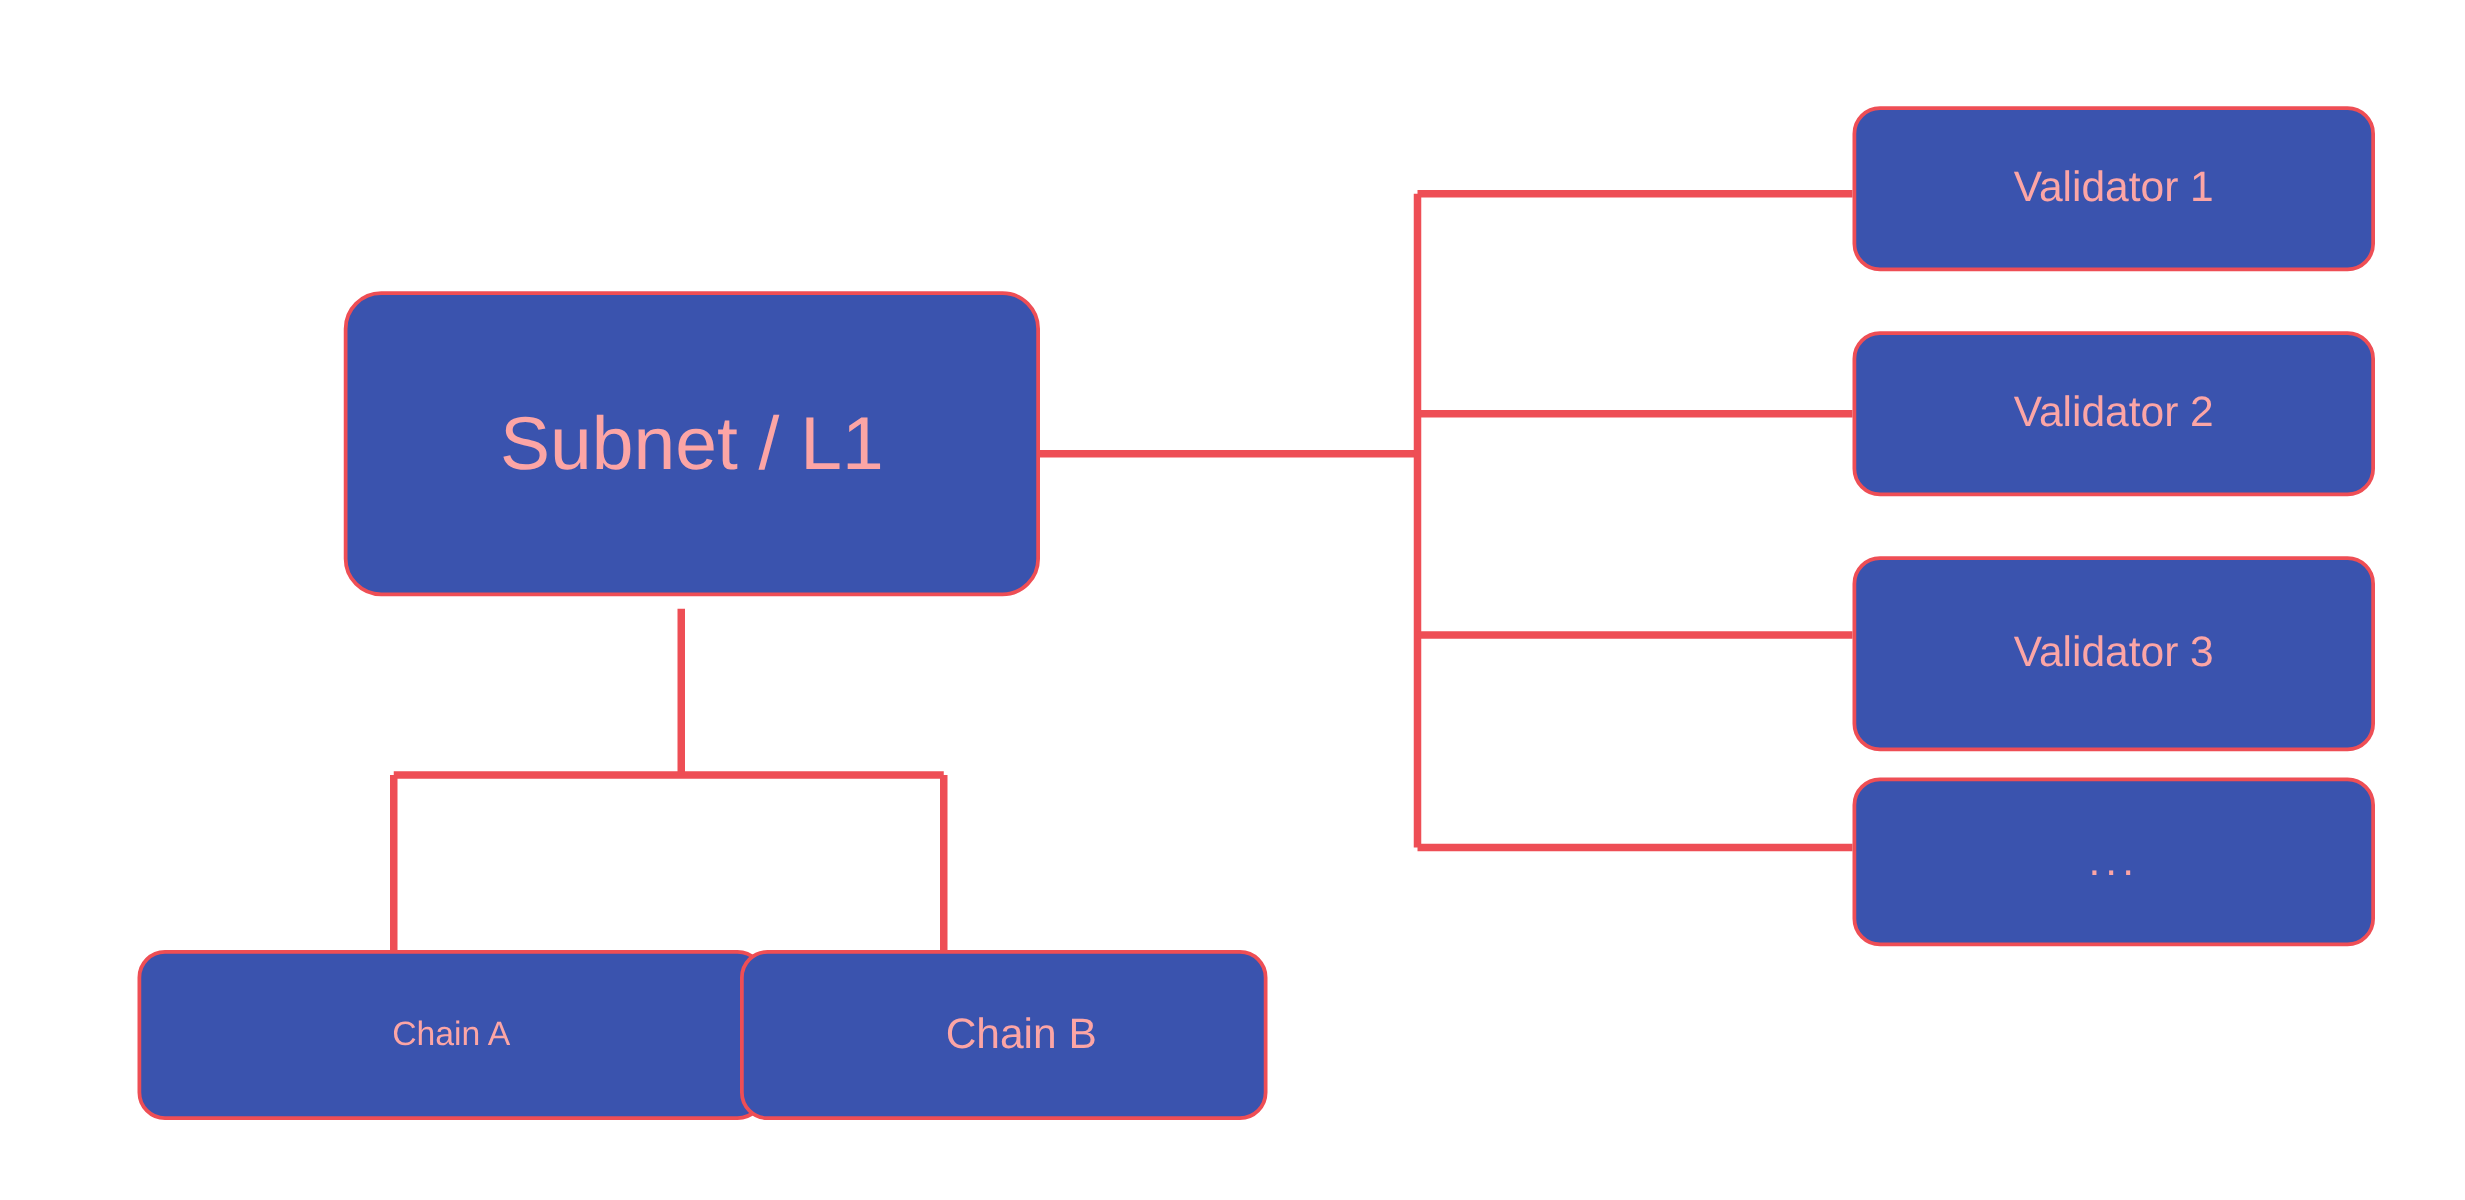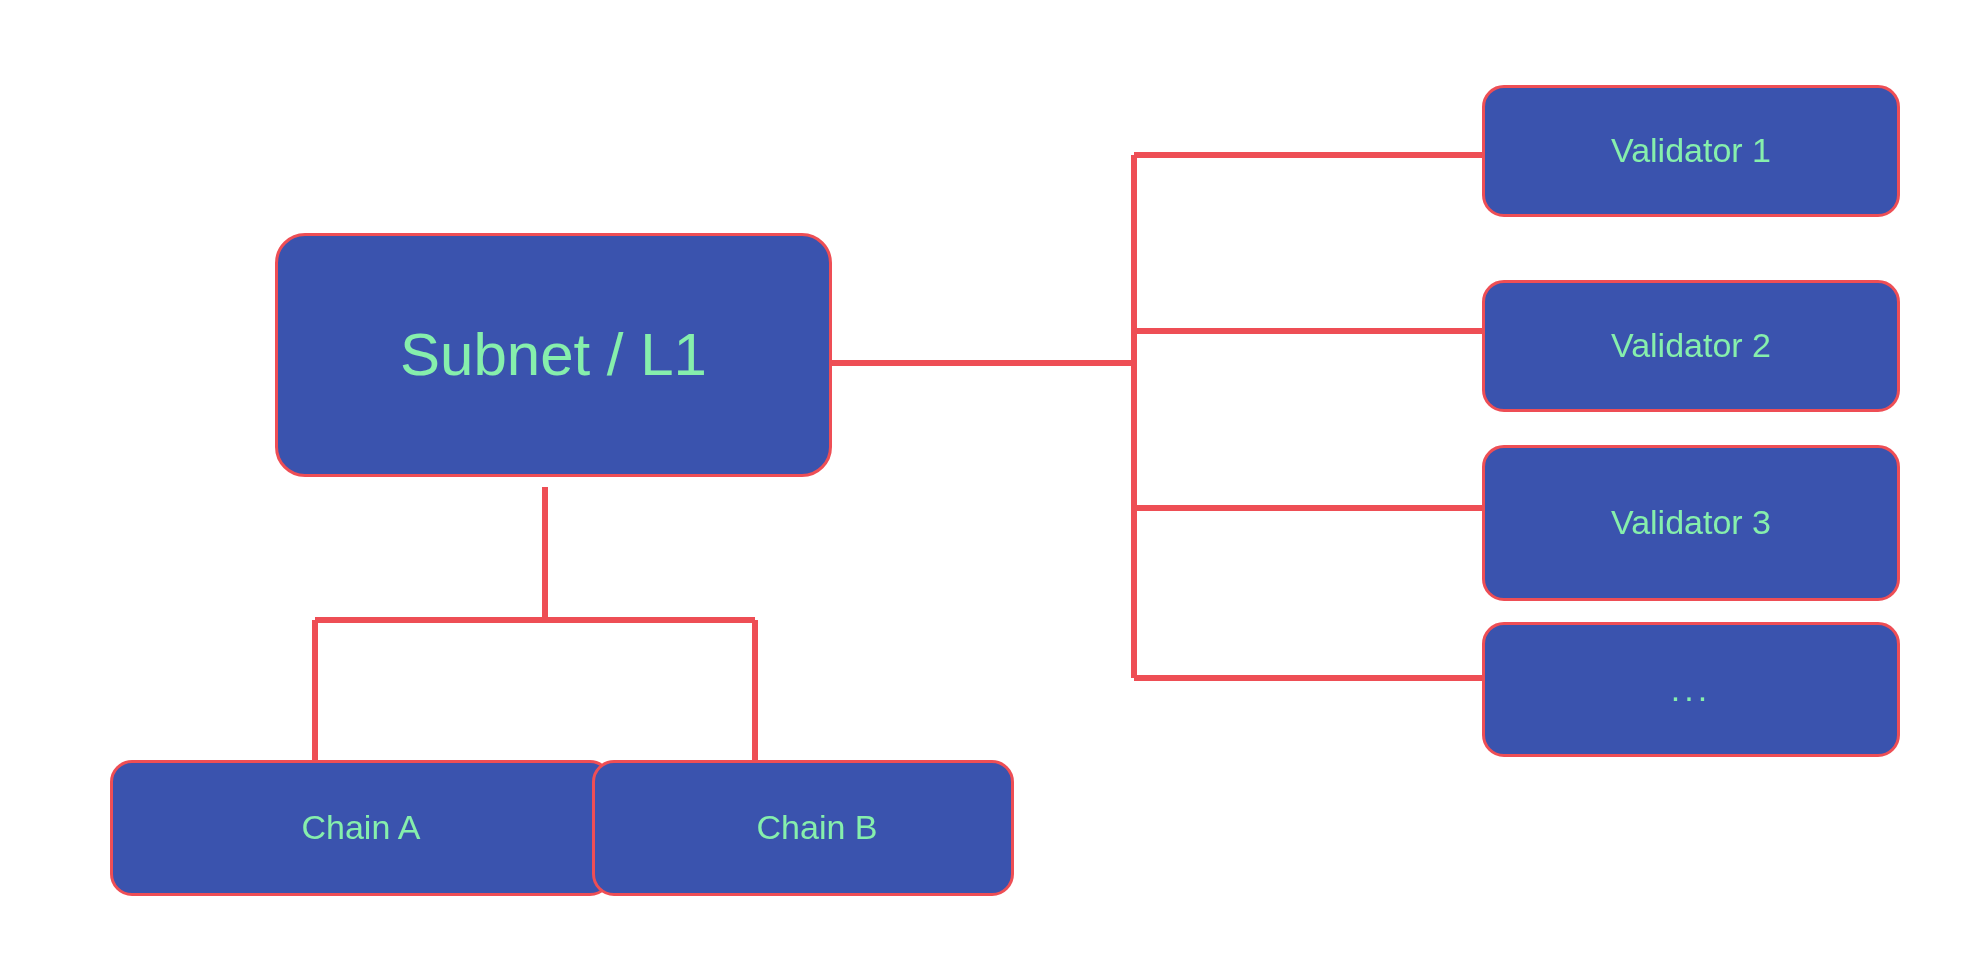--- a/index.html
+++ b/index.html
@@ -30,50 +30,50 @@
   .node {
     position: absolute;
     z-index: 2;
     box-sizing: border-box;
     display: flex;
     align-items: center;
     justify-content: center;
     background: #3a53ae;
     border: 3px solid #ee4e55;
     border-radius: 22px;
-    color: #86efac;
+    color: #fca5a5;
     text-align: center;
     line-height: 1.1;
     white-space: nowrap;
     user-select: none;
   }
   .node-label {
     display: block;
   }
   
   #node-subnet {
     left: 275px;  top: 233px;  width: 557px;  height: 244px;
     border-radius: 30px;
     font-size: 60px;
   }
   #node-chain-a {
     left: 110px;  top: 760px;  width: 502px;  height: 136px;
-    font-size: 34px;
+    font-size: 27px;
   }
   #node-chain-b {
     left: 592px;  top: 760px;  width: 422px;  height: 136px;
     font-size: 34px;
     padding-left: 28px;
   }
   #node-validator-1 {
     left: 1482px; top: 85px;   width: 418px;  height: 132px;
     font-size: 34px;
   }
   #node-validator-2 {
-    left: 1482px; top: 280px;  width: 418px;  height: 132px;
+    left: 1482px; top: 265px;  width: 418px;  height: 132px;
     font-size: 34px;
   }
   #node-validator-3 {
     left: 1482px; top: 445px;  width: 418px;  height: 156px;
     font-size: 34px;
   }
   #node-validator-more {
     left: 1482px; top: 622px;  width: 418px;  height: 135px;
     font-size: 34px;
     letter-spacing: 4px;

